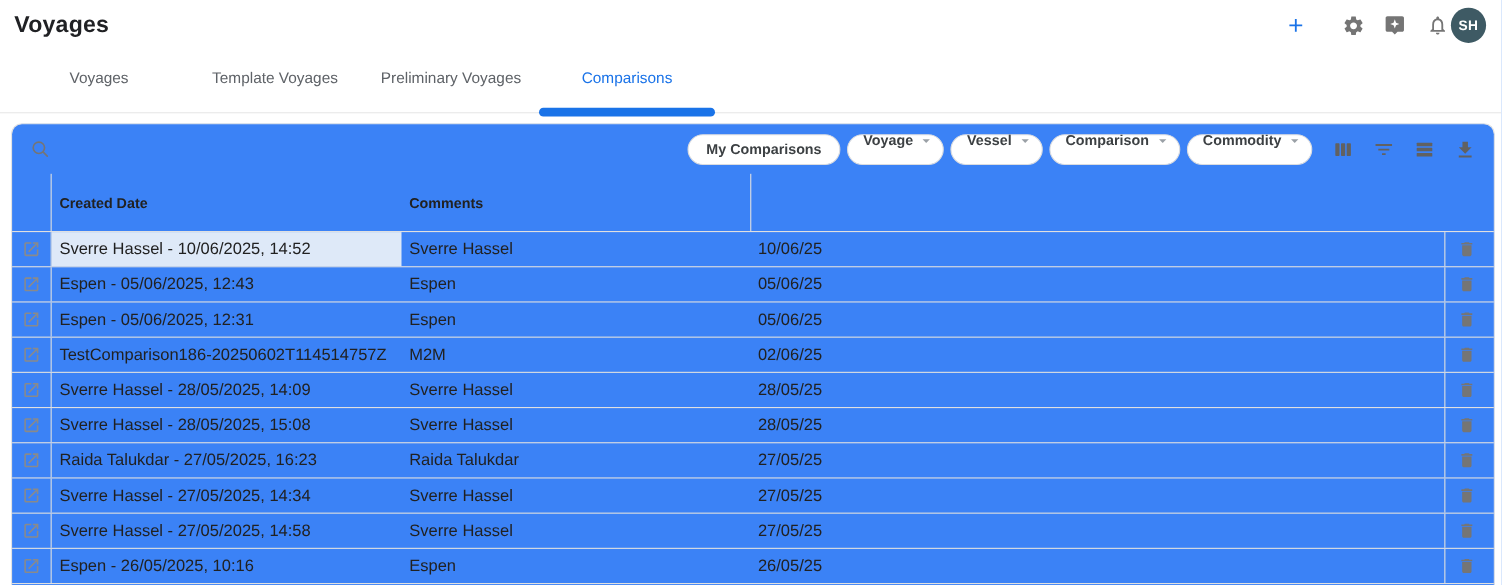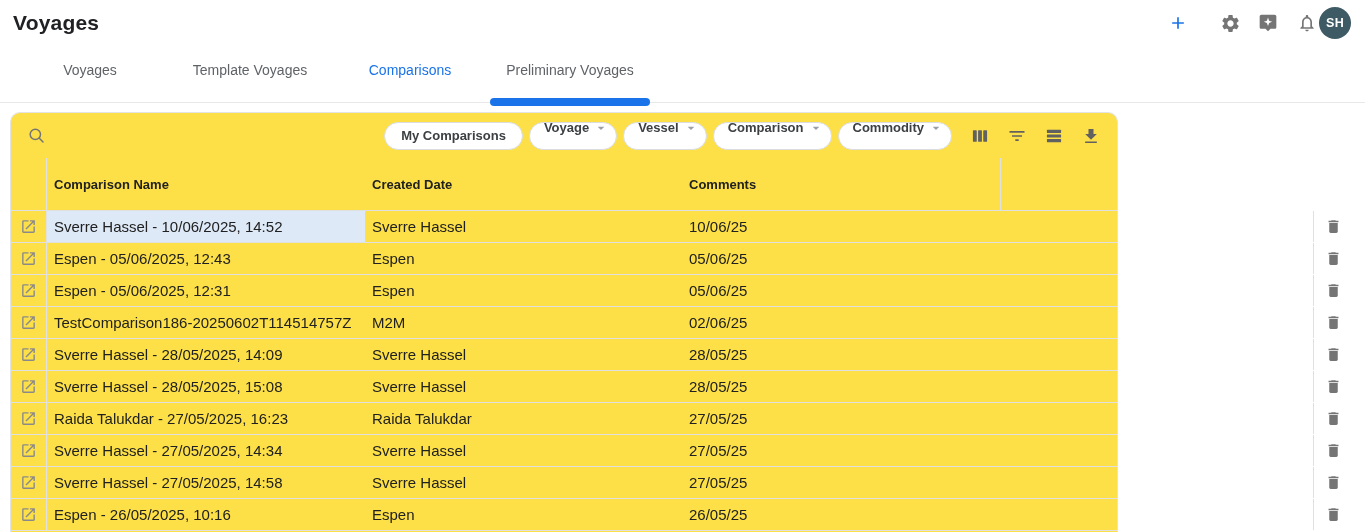--- a/index.html
+++ b/index.html
@@ -25,23 +25,23 @@
   
   .tabs-bar { position:relative; height:57px; padding-left:10px; display:flex;
               border-bottom:1px solid #e8e8e8; }
   .tab { width:160px; display:flex; align-items:center; justify-content:center;
          font-size:14px; font-weight:500; color:#5f6368; cursor:pointer; padding-bottom:8px; }
   .tab.active { color:#1a73e8; }
   .tab-indicator { position:absolute; left:490px; bottom:-4px; width:160px; height:8px;
                    border-radius:4px; background:#1a73e8; }
 
   
-  .panel { position:absolute; left:10px; top:112px; width:1108px; height:420px;
+  .panel { position:absolute; left:10px; top:112px; width:1349px; height:420px;
            border:1px solid #e3e3e3; border-bottom:none; border-radius:10px 10px 0 0;
-           background:#fde047; }
+           background:#3b82f6; }
 
   .toolbar { height:45px; display:flex; align-items:center; padding:0 14px 0 12px; }
   .search-btn { width:28px; height:28px; display:flex; align-items:center; justify-content:center;
                 background:none; border:none; cursor:pointer; }
   .toolbar-right { margin-left:auto; display:flex; align-items:center; gap:6px; }
   .chip { height:28px; border:1px solid #dadce0; border-radius:15px; background:#fff;
           display:flex; align-items:center; padding:0 12px 16px 14px; font-size:13px;
           font-weight:600; color:#3c4043; cursor:pointer; white-space:nowrap;
           font-family:"Liberation Sans", sans-serif; }
   .chip.no-arrow { padding:0 16px; }
@@ -90,22 +90,22 @@
             <path d="M12 22c1.1 0 2-.9 2-2h-4c0 1.1.89 2 2 2zm6-6v-5c0-3.07-1.64-5.64-4.5-6.32V4c0-.83-.67-1.5-1.5-1.5s-1.5.67-1.5 1.5v.68C7.63 5.36 6 7.92 6 11v5l-2 2v1h16v-1l-2-2zm-2 1H8v-6c0-2.48 1.51-4.5 4-4.5s4 2.02 4 4.5v6z"></path>
           </svg>
       </button>
       <div class="avatar">SH</div>
     </div>
   </div>
 
   <div class="tabs-bar">
     <div class="tab">Voyages</div>
     <div class="tab">Template Voyages</div>
+    <div class="tab">Preliminary Voyages</div>
     <div class="tab active">Comparisons</div>
-    <div class="tab">Preliminary Voyages</div>
     <div class="tab-indicator"></div>
   </div>
 
   <div class="panel">
 
     <div class="toolbar">
       <button class="search-btn">
         <svg width="20" height="20" viewBox="0 0 24 24">
             <circle cx="10" cy="10" r="6.2" fill="none" stroke="#757575" stroke-width="1.8"></circle>
             <path d="M14.8 14.8L19.2 19.2" stroke="#757575" stroke-width="1.8" stroke-linecap="round"></path>
@@ -173,21 +173,20 @@
             <svg width="20" height="20" viewBox="0 0 24 24" fill="#616161">
                 <path d="M19 9.5h-4v-6H9v6H5l7 7 7-7zM5 18.5v2h14v-2H5z"></path>
               </svg>
           </button>
         </div>
       </div>
     </div>
 
     <div class="grid-header">
       <div class="hcell sep-r"></div>
-      <div class="hcell">Comparison Name</div>
       <div class="hcell">Created Date</div>
       <div class="hcell">Comments</div>
       <div class="hcell sep-l"></div>
     </div>
 
     <div>
         <div class="row">
     <div class="cell icon-cell sep-r">
       <svg width="17" height="17" viewBox="0 0 24 24" fill="#8a8a8a">
               <path d="M19 19H5V5h7V3H5a2 2 0 0 0-2 2v14a2 2 0 0 0 2 2h14c1.1 0 2-.9 2-2v-7h-2v7zM14 3v2h3.59l-9.83 9.83 1.41 1.41L19 6.41V10h2V3h-7z"></path>

